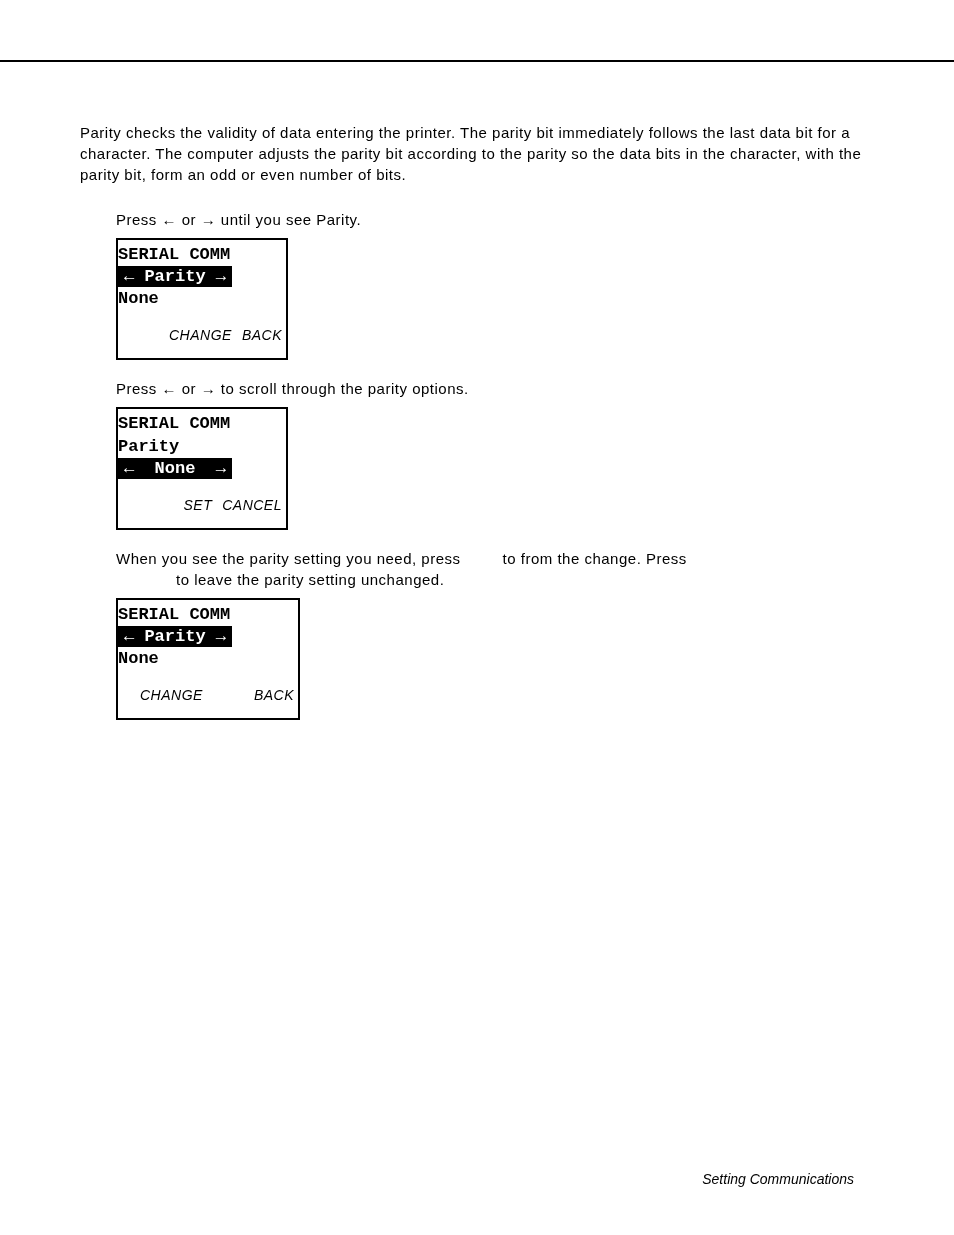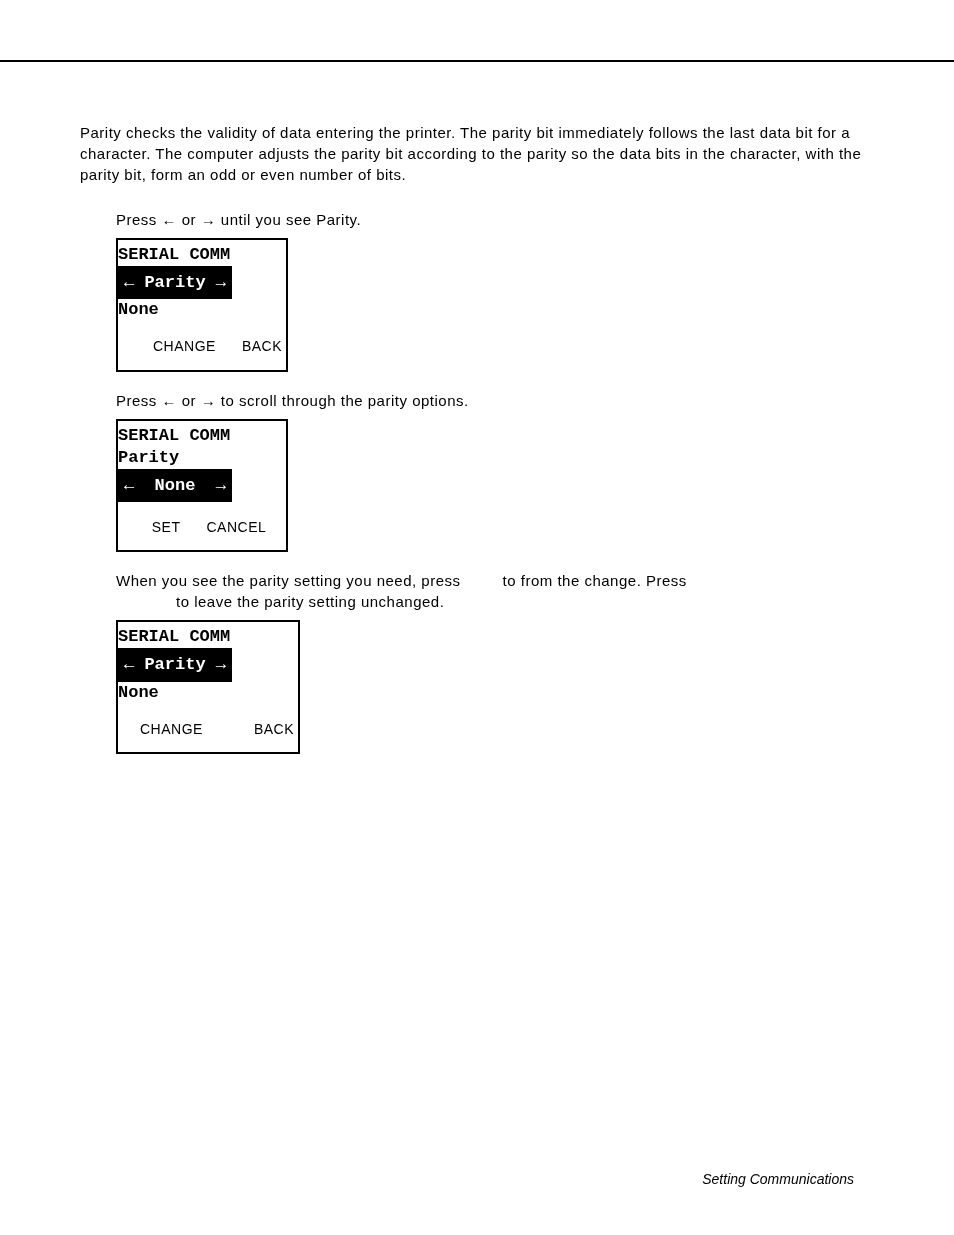--- a/index.html
+++ b/index.html
@@ -49,36 +49,37 @@
   }
   .lcd .row {
     text-align: left;
     font-size: 17px;
     white-space: pre;
   }
   .lcd .hl {
     background: #000;
     color: #fff;
     display: inline-block;
-    padding: 6px 6px;
+    padding: 0 6px;
     font-size: 17px;
     line-height: 1.25;
   }
   .lcd .soft {
     display: flex;
     justify-content: flex-end;
-    gap: 26px;
+    gap: 10px;
     font-size: 14px;
     font-family: Arial, sans-serif;
     font-weight: normal;
     letter-spacing: 0.5px;
     padding: 6px 4px 12px 4px;
+    font-style: italic;
   }
   .lcd .soft.split {
-    justify-content: center;
+    justify-content: flex-end;
     padding-left: 18px;
     padding-right: 4px;
   }
   .lcd .spacer {
     height: 10px;
   }
   .footer {
     position: absolute;
     bottom: 48px;
     right: 100px;

